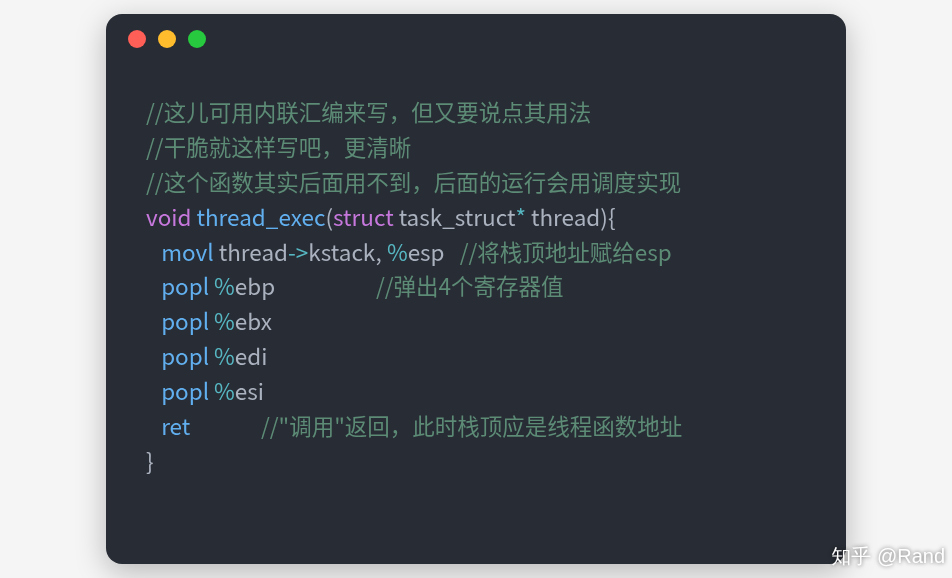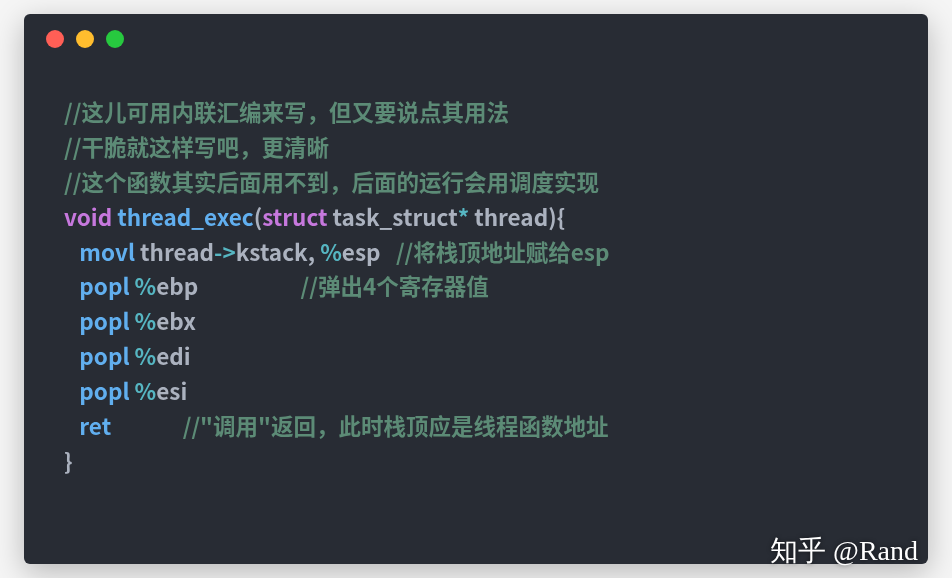--- a/index.html
+++ b/index.html
@@ -7,28 +7,27 @@
     width: 952px;
     height: 578px;
     background: #f5f5f5;
     display: flex;
     align-items: center;
     justify-content: center;
     font-family: "SF Mono", "Menlo", "Consolas", monospace;
     position: relative;
   }
   .window {
-    width: 904px;
+    width: 740px;
     height: 550px;
     background: #282c34;
-    border-radius: 6px;
+    border-radius: 16px;
     box-shadow: 0 8px 30px rgba(0,0,0,0.25);
     overflow: hidden;
     position: relative;
-    font-weight: bold;
   }
   .titlebar {
     height: 50px;
     display: flex;
     align-items: center;
     padding-left: 22px;
     gap: 12px;
   }
   .traffic-light {
     width: 18px;
@@ -49,25 +48,25 @@
   .tok-comment { color: #5c8b76; }
   .tok-keyword { color: #c678dd; }
   .tok-type    { color: #c678dd; }
   .tok-func    { color: #61afef; }
   .tok-ident   { color: #abb2bf; }
   .tok-op      { color: #56b6c2; }
   .tok-reg     { color: #abb2bf; }
   .tok-instr   { color: #61afef; }
   .watermark {
     position: absolute;
-    right: 34px;
+    right: 7px;
     bottom: 8px;
     color: #ffffff;
-    font-size: 28px;
-    font-family: Liberation Serif, serif;
+    font-size: 20px;
+    font-family: Liberation Sans, sans-serif;
     text-shadow: 0 0 4px rgba(0,0,0,0.6);
   }
 </style>
 </head>
 <body>
 
 <div class="window">
   <div class="titlebar">
     <div class="traffic-light tl-red"></div>
     <div class="traffic-light tl-yellow"></div>

